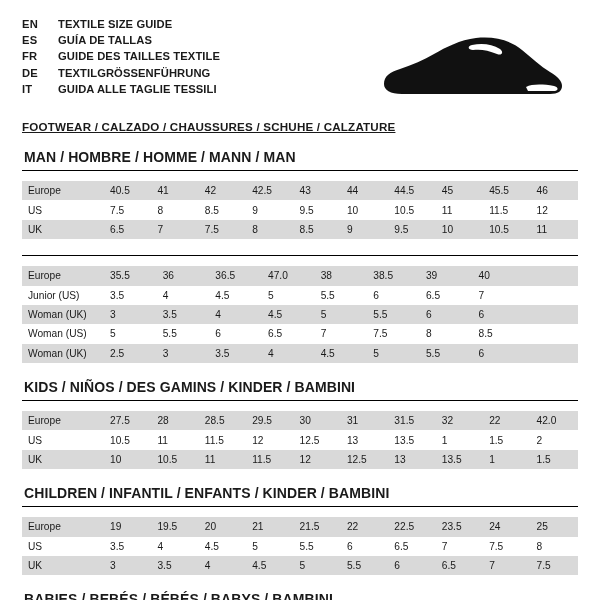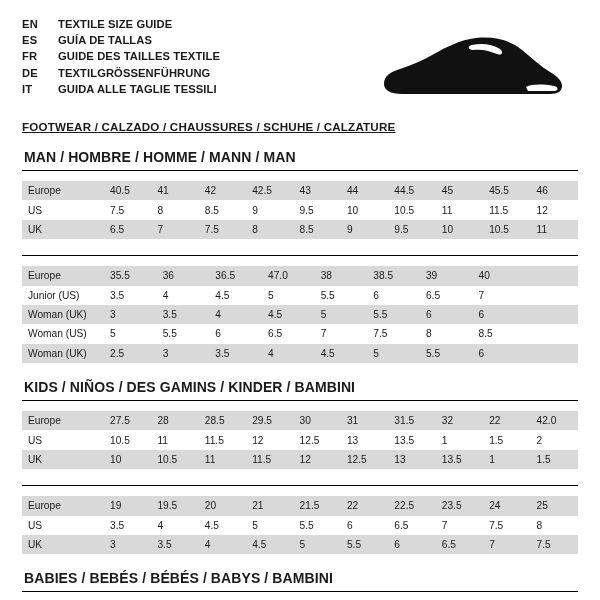--- a/index.html
+++ b/index.html
@@ -304,20 +304,21 @@
           <td>13</td>
           <td>13.5</td>
           <td>1</td>
           <td>1.5</td>
         </tr>
       </tbody>
     </table>
   </div>
 
   <div class="group">
+    <div class="group-title">CHILDREN / INFANTIL / ENFANTS / KINDER / BAMBINI</div>
     <div class="rule"></div>
     <table class="sizes">
       <tbody>
         <tr class="shade">
           <td class="rowlabel">Europe</td>
           <td>19</td>
           <td>19.5</td>
           <td>20</td>
           <td>21</td>
           <td>21.5</td>

